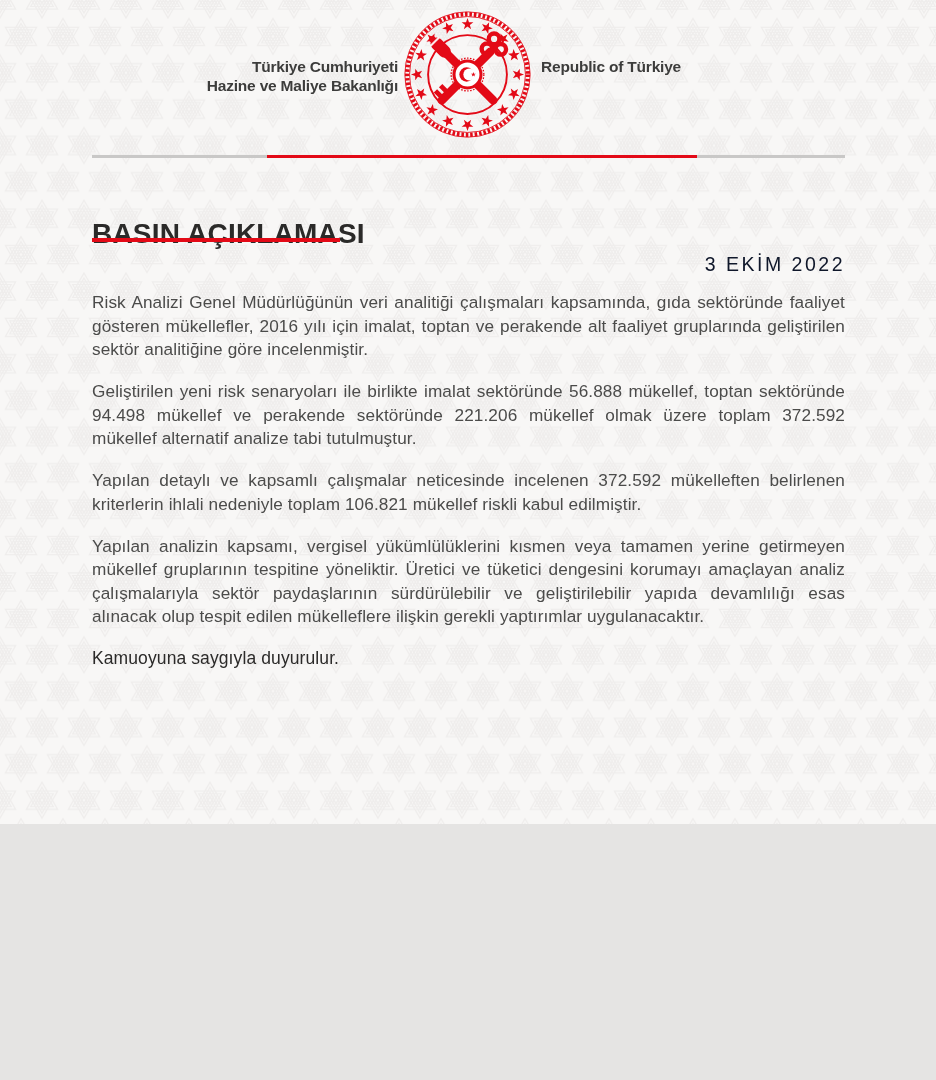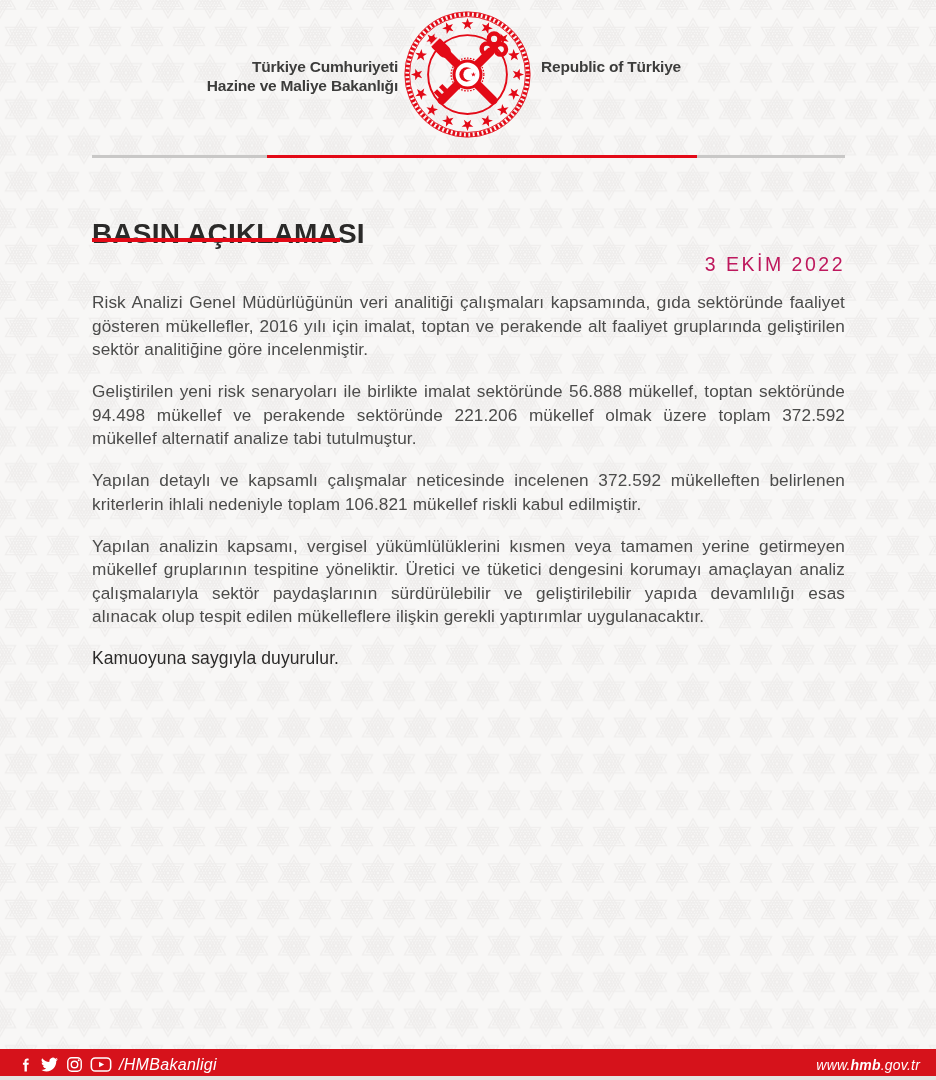--- a/index.html
+++ b/index.html
@@ -3,21 +3,21 @@
 <meta charset="utf-8">
 <style>
   html, body { margin: 0; padding: 0; }
   body {
     font-family: "Liberation Sans", sans-serif;
     background: #e5e4e3;
   }
   .page {
     position: relative;
     width: 936px;
-    height: 1076px;
+    height: 824px;
     overflow: hidden;
     background: #f8f7f6;
   }
   .bg-pattern {
     position: absolute;
     inset: 0;
     z-index: 0;
   }
   .layer { position: absolute; z-index: 1; }
 
@@ -53,21 +53,21 @@
     font-size: 28px; font-weight: bold;
     color: #2b2a29; letter-spacing: 0.2px;
   }
   .title-underline {
     top: 238px; left: 92px; width: 248px; height: 4px;
     background: #e30a17;
   }
 
   .date {
     top: 253px; right: 91px;
-    font-size: 19.5px; color: #be185d;
+    font-size: 19.5px; color: #0f172a;
     letter-spacing: 2.5px;
   }
 
   
   .body-text {
     top: 291px; left: 92px; width: 753px;
     color: #4b4b4a;
     font-size: 17.2px;
     line-height: 23.5px;
     text-align: justify;

